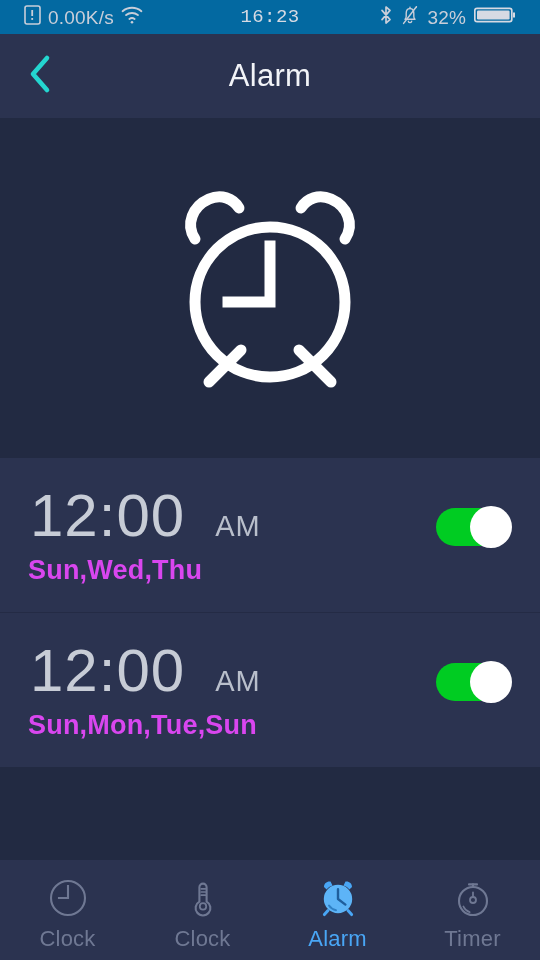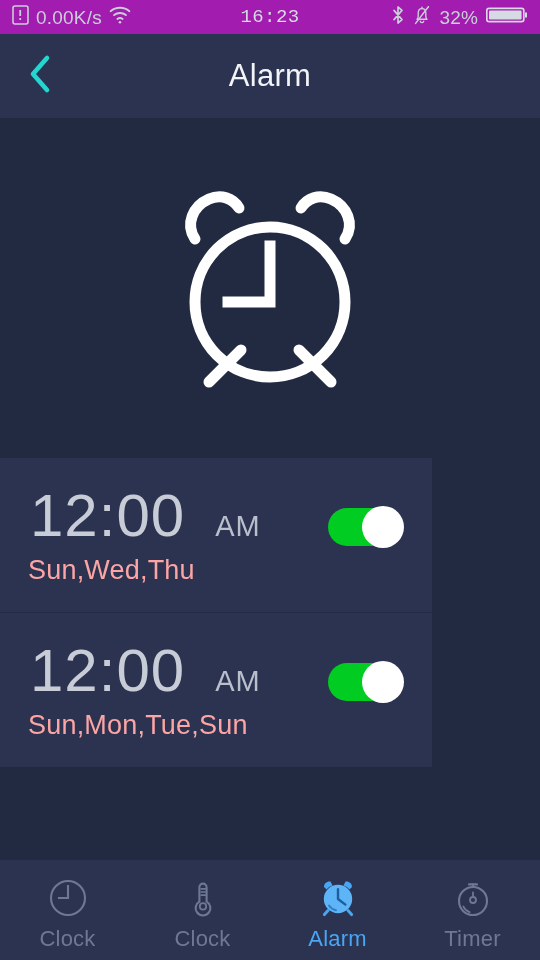--- a/index.html
+++ b/index.html
@@ -18,25 +18,25 @@
     overflow: hidden;
     background: #222a42;
   }
 
   
   .statusbar {
     position: absolute;
     top: 0; left: 0;
     width: 540px;
     height: 34px;
-    background: #a21caf;
+    background: #0369a1;
     display: flex;
     align-items: center;
     box-sizing: border-box;
-    padding: 0 12px;
+    padding: 0 24px;
   }
   .sb-left, .sb-right {
     display: flex;
     align-items: center;
     flex: 1 1 0;
     gap: 7px;
   }
   .sb-right { justify-content: flex-end; gap: 8px; }
   .sb-center {
     flex: 0 0 auto;
@@ -97,21 +97,21 @@
     background: #222a42;
     display: flex;
     align-items: center;
     justify-content: center;
   }
 
   
   .alarm-list {
     position: absolute;
     top: 458px; left: 0;
-    width: 432px;
+    width: 540px;
     height: 309px;
     background: #2b3350;
   }
   .alarm-row {
     position: relative;
     height: 154px;
     box-sizing: border-box;
     padding: 0 30px;
   }
   .alarm-row + .alarm-row { border-top: 1px solid #242b45; }
@@ -134,23 +134,23 @@
     font-size: 29px;
     font-weight: 400;
     letter-spacing: 1px;
     margin-left: 30px;
     line-height: 1;
   }
   .alarm-days {
     position: absolute;
     left: 28px;
     top: 99px;
-    color: #fca5a5;
+    color: #d946ef;
     font-size: 27px;
-    font-weight: 400;
+    font-weight: 700;
     letter-spacing: 0.2px;
     line-height: 1;
   }
   .toggle {
     position: absolute;
     right: 36px;
     top: 50px;
     width: 68px;
     height: 38px;
     border-radius: 19px;

